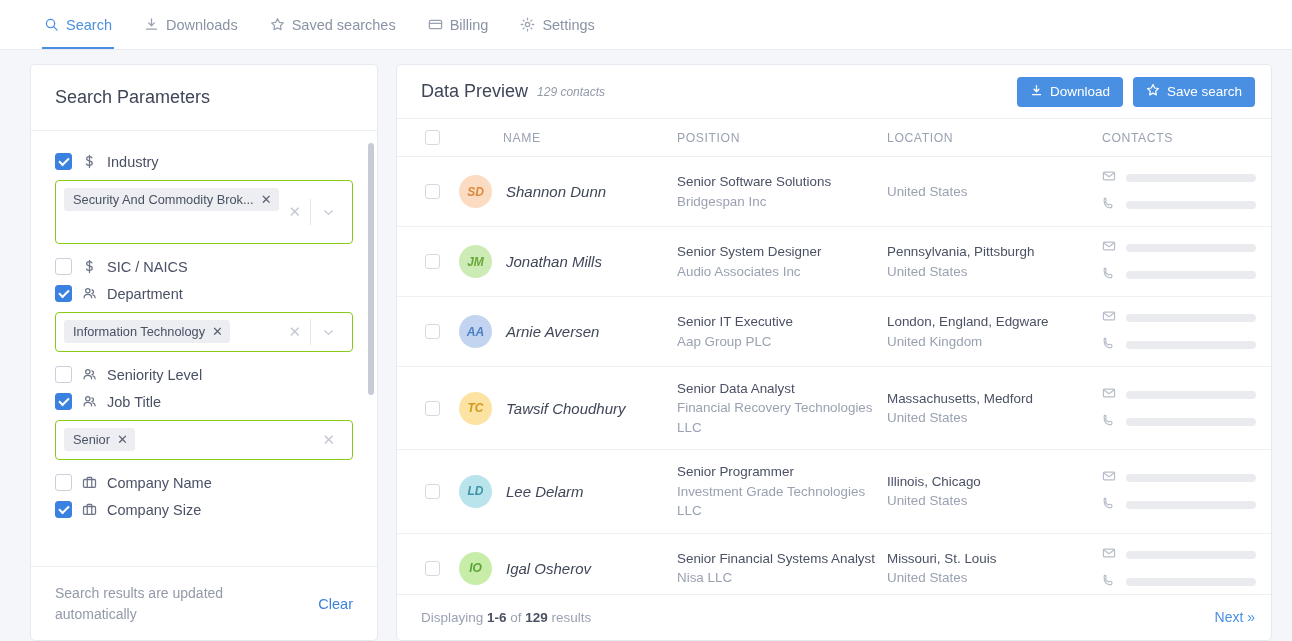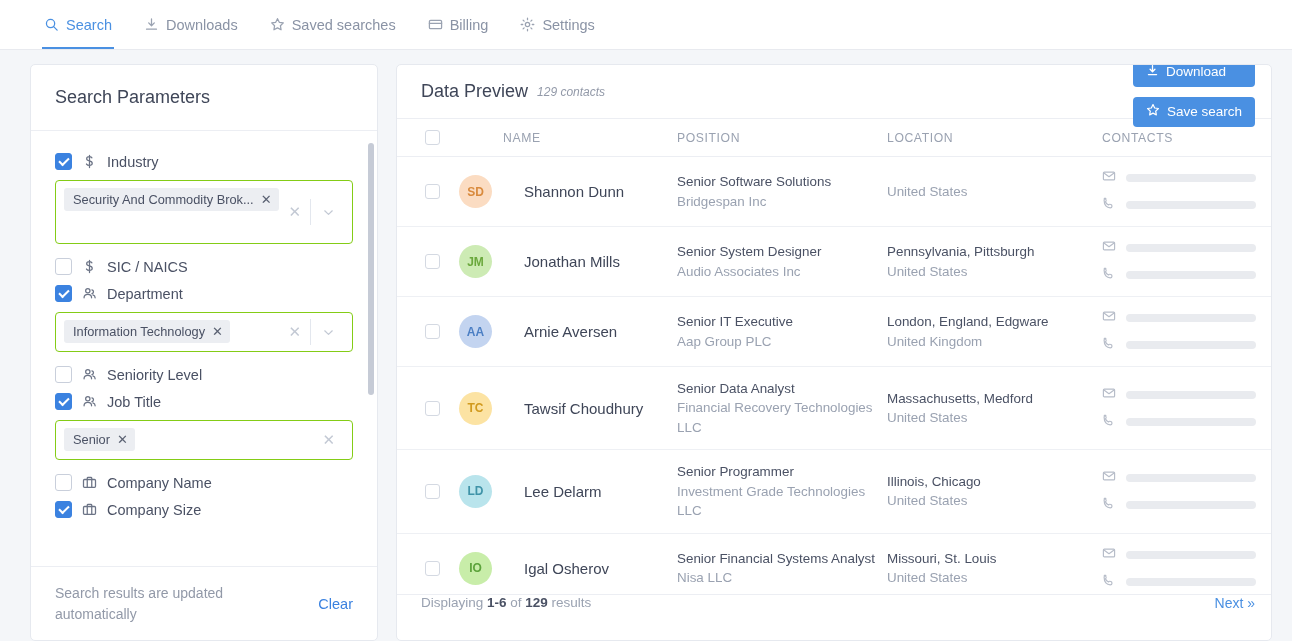--- a/index.html
+++ b/index.html
@@ -145,21 +145,21 @@
     overflow: hidden;
   }
   .main-header {
     height: 54px;
     display: flex; align-items: center;
     padding: 0 16px 0 24px;
     border-bottom: 1px solid #eceef3;
   }
   .mh-title { font-size: 18px; color: #3f4658; }
   .mh-count { font-size: 12px; color: #9299a8; margin-left: 9px; font-style: italic; }
-  .mh-actions { margin-left: auto; display: flex; gap: 10px; flex-direction: column; }
+  .mh-actions { margin-left: auto; display: flex; gap: 10px; }
   .btn {
     background: #4a90e2; color: #fff;
     border: none; border-radius: 4px;
     height: 30px; padding: 0 13px;
     font-size: 13.5px;
     display: inline-flex; align-items: center; gap: 7px;
     cursor: pointer;
     font-family: "Liberation Sans", sans-serif;
   }
 
@@ -182,36 +182,36 @@
   .tbody { flex: 1; overflow: hidden; }
   .trow {
     border-bottom: 1px solid #eef0f4;
     min-height: 65px;
     padding-top: 12px; padding-bottom: 12px;
   }
   .rowchk {
     width: 15px; height: 15px; border: 1px solid #d4d9e2;
     border-radius: 3px; background: #fff; cursor: pointer;
   }
-  .name-cell { display: flex; align-items: center; gap: 32px; }
+  .name-cell { display: flex; align-items: center; gap: 14px; font-style: italic; }
   .avatar {
     width: 33px; height: 33px; flex: 0 0 33px; border-radius: 50%;
     display: flex; align-items: center; justify-content: center;
     font-size: 12px; font-weight: bold;
   }
   .pname { font-size: 15px; color: #3f4658; }
   .pos-title, .loc-main { font-size: 13.4px; color: #4a5164; line-height: 1.45; }
   .pos-comp, .loc-sub  { font-size: 13.4px; color: #9aa2b1; line-height: 1.45; }
   .contacts { display: flex; flex-direction: column; gap: 9px; }
   .cline { display: flex; align-items: center; gap: 10px; color: #b7bdc9; }
   .bar { width: 130px; height: 8px; border-radius: 4px; background: #e9ebef; }
 
   .main-footer {
     height: 46px;
-    display: flex; 
+    display: flex; align-items: center;
     padding: 0 16px 1px 24px;
     font-size: 13.5px; color: #9aa2b1;
     border-top: 1px solid #eceef3;
   }
   .main-footer b { color: #4a5164; }
   .next { margin-left: auto; color: #4a90e2; cursor: pointer; font-size: 14px; }
 </style>
 </head>
 <body>
 

